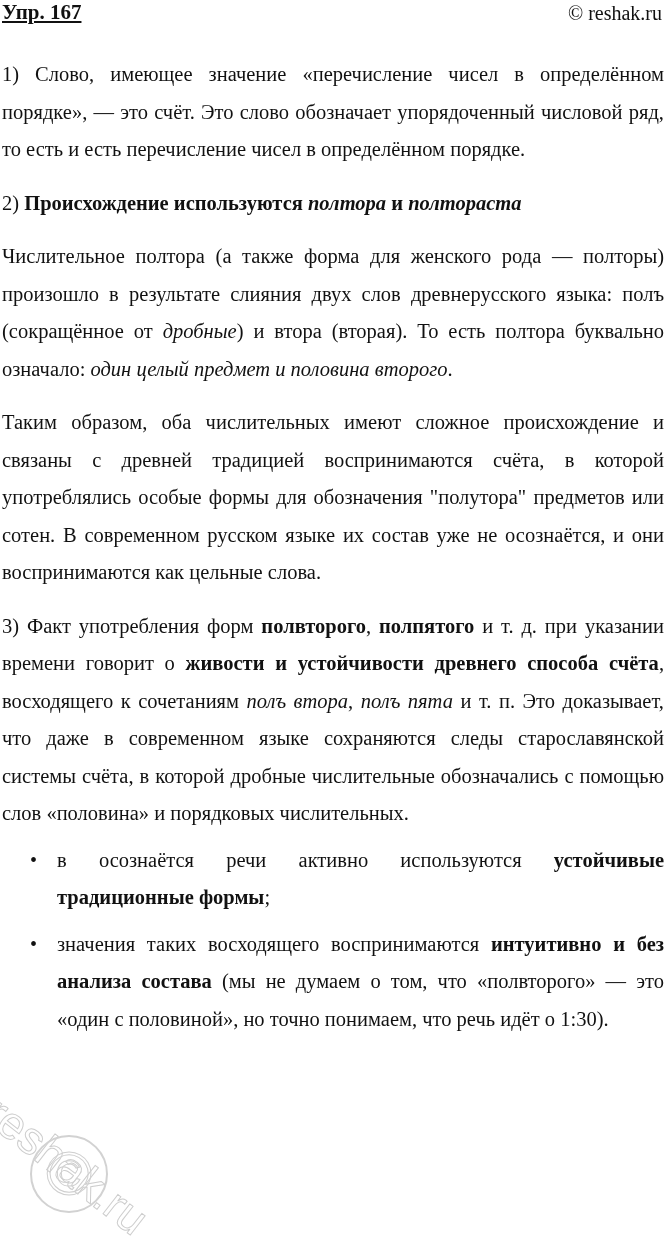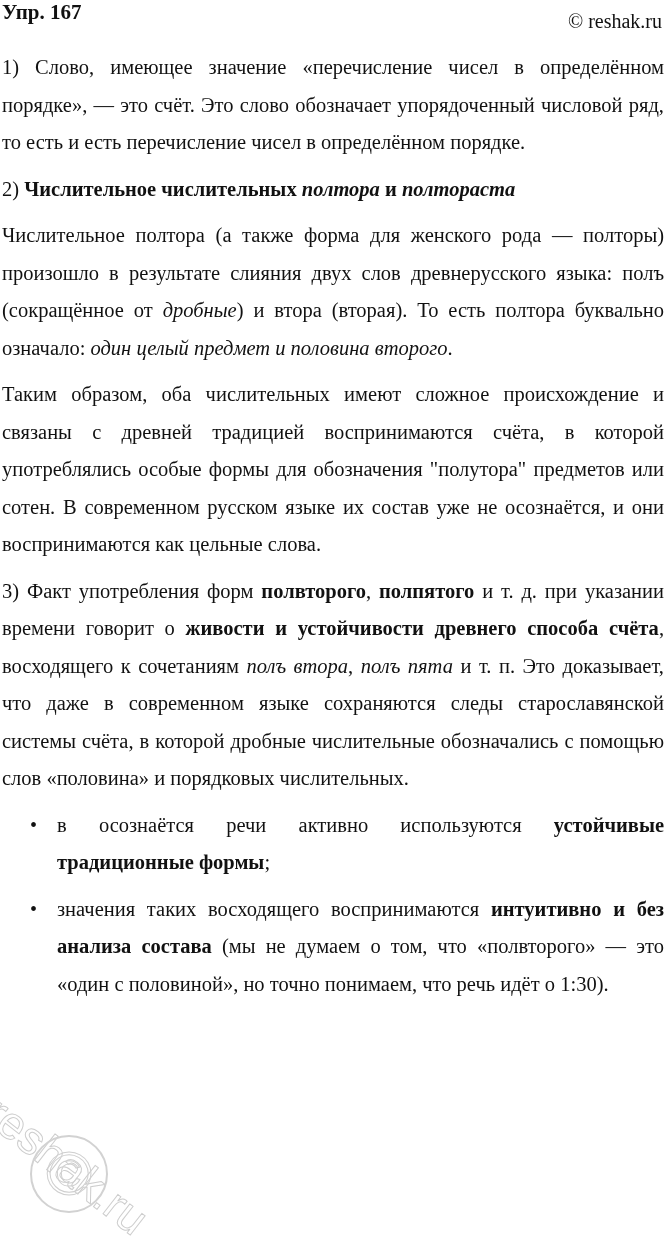--- a/index.html
+++ b/index.html
@@ -7,31 +7,31 @@
     width: 666px; height: 1238px; overflow: hidden; position: relative;
     font-family: "Liberation Serif", "DejaVu Serif", serif;
     color: #111111;
   }
   .page { position: absolute; left: 0; top: 0; width: 666px; }
   .header {
     position: absolute; left: 0; top: 0; width: 666px; height: 30px;
   }
   .title {
     position: absolute; left: 2px; top: -1px;
-    font-weight: bold; font-size: 21px; line-height: 26px;
+    font-weight: bold; font-size: 21px; line-height: 26px; text-decoration: underline;
   }
   .copyright {
-    position: absolute; right: 4px; top: 8px;
+    position: absolute; right: 4px; top: 0px;
     font-size: 20px; line-height: 26px; margin-left: 41px;
   }
   .body {
     position: absolute; left: 2px; top: 40px; width: 662px;
     font-size: 20.5px; line-height: 37.5px;
   }
-  .p { margin: 9px 0 9px 0; text-align: justify; }
+  .p { margin: 16px 0 9px 0; text-align: justify; }
   b { font-weight: bold; }
   i { }
   ul.bul { list-style: none; margin: 0; padding: 0; }
   ul.bul li {
     position: relative; padding-left: 55px; margin-bottom: 9px;
     text-align: justify;
   }
   ul.bul li .dot {
     position: absolute; left: 28px; top: 0; font-size: 20px;
   }
@@ -65,21 +65,21 @@
 
   <div class="header">
     <div class="title">Упр. 167</div>
     <div class="copyright">© reshak.ru</div>
   </div>
 
   <div class="body">
 
     <p class="p">1) Слово, имеющее значение «перечисление чисел в определённом порядке», — это счёт. Это слово обозначает упорядоченный числовой ряд, то есть и есть перечисление чисел в определённом порядке.</p>
 
-    <p class="p"><span>2) </span><b>Числительное числительных </b><b><i>полтора</i></b><b> и </b><b><i>полтораста</i></b></p>
+    <p class="p"><span>2) </span><b>Происхождение используются </b><b><i>полтора</i></b><b> и </b><b><i>полтораста</i></b></p>
 
     <p class="p"><span>Числительное полтора (а также форма для женского рода — полторы) произошло в результате слияния двух слов древнерусского языка: полъ (сокращённое от </span><i>дробные</i><span>) и втора (вторая). То есть полтора буквально означало: </span><i>один целый предмет и половина второго</i><span>.</span></p>
 
 
     <p class="p">Таким образом, оба числительных имеют сложное происхождение и связаны с древней традицией воспринимаются счёта, в которой употреблялись особые формы для обозначения "полутора" предметов или сотен. В современном русском языке их состав уже не осознаётся, и они воспринимаются как цельные слова.</p>
 
     <p class="p"><span>3) Факт употребления форм </span><b>полвторого</b><span>, </span><b>полпятого</b><span> и т. д. при указании времени говорит о </span><b>живости и устойчивости древнего способа счёта</b><span>, восходящего к сочетаниям </span><i>полъ втора</i><span>, </span><i>полъ пята</i><span> и т. п. Это доказывает, что даже в современном языке сохраняются следы старославянской системы счёта, в которой дробные числительные обозначались с помощью слов «половина» и порядковых числительных.</span></p>
 
 
     <ul class="bul">

